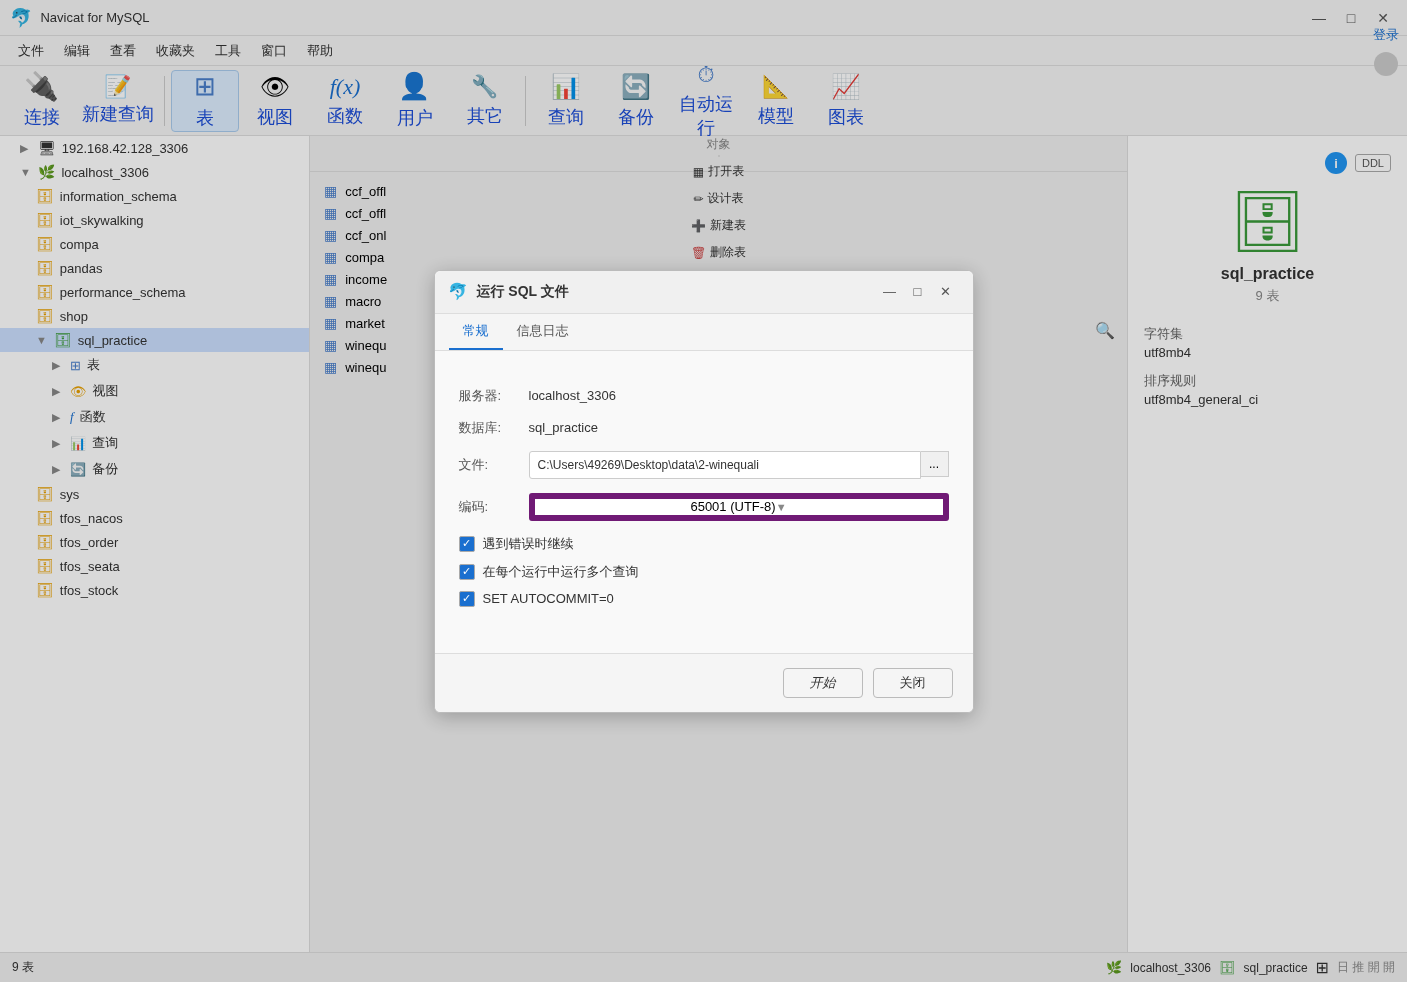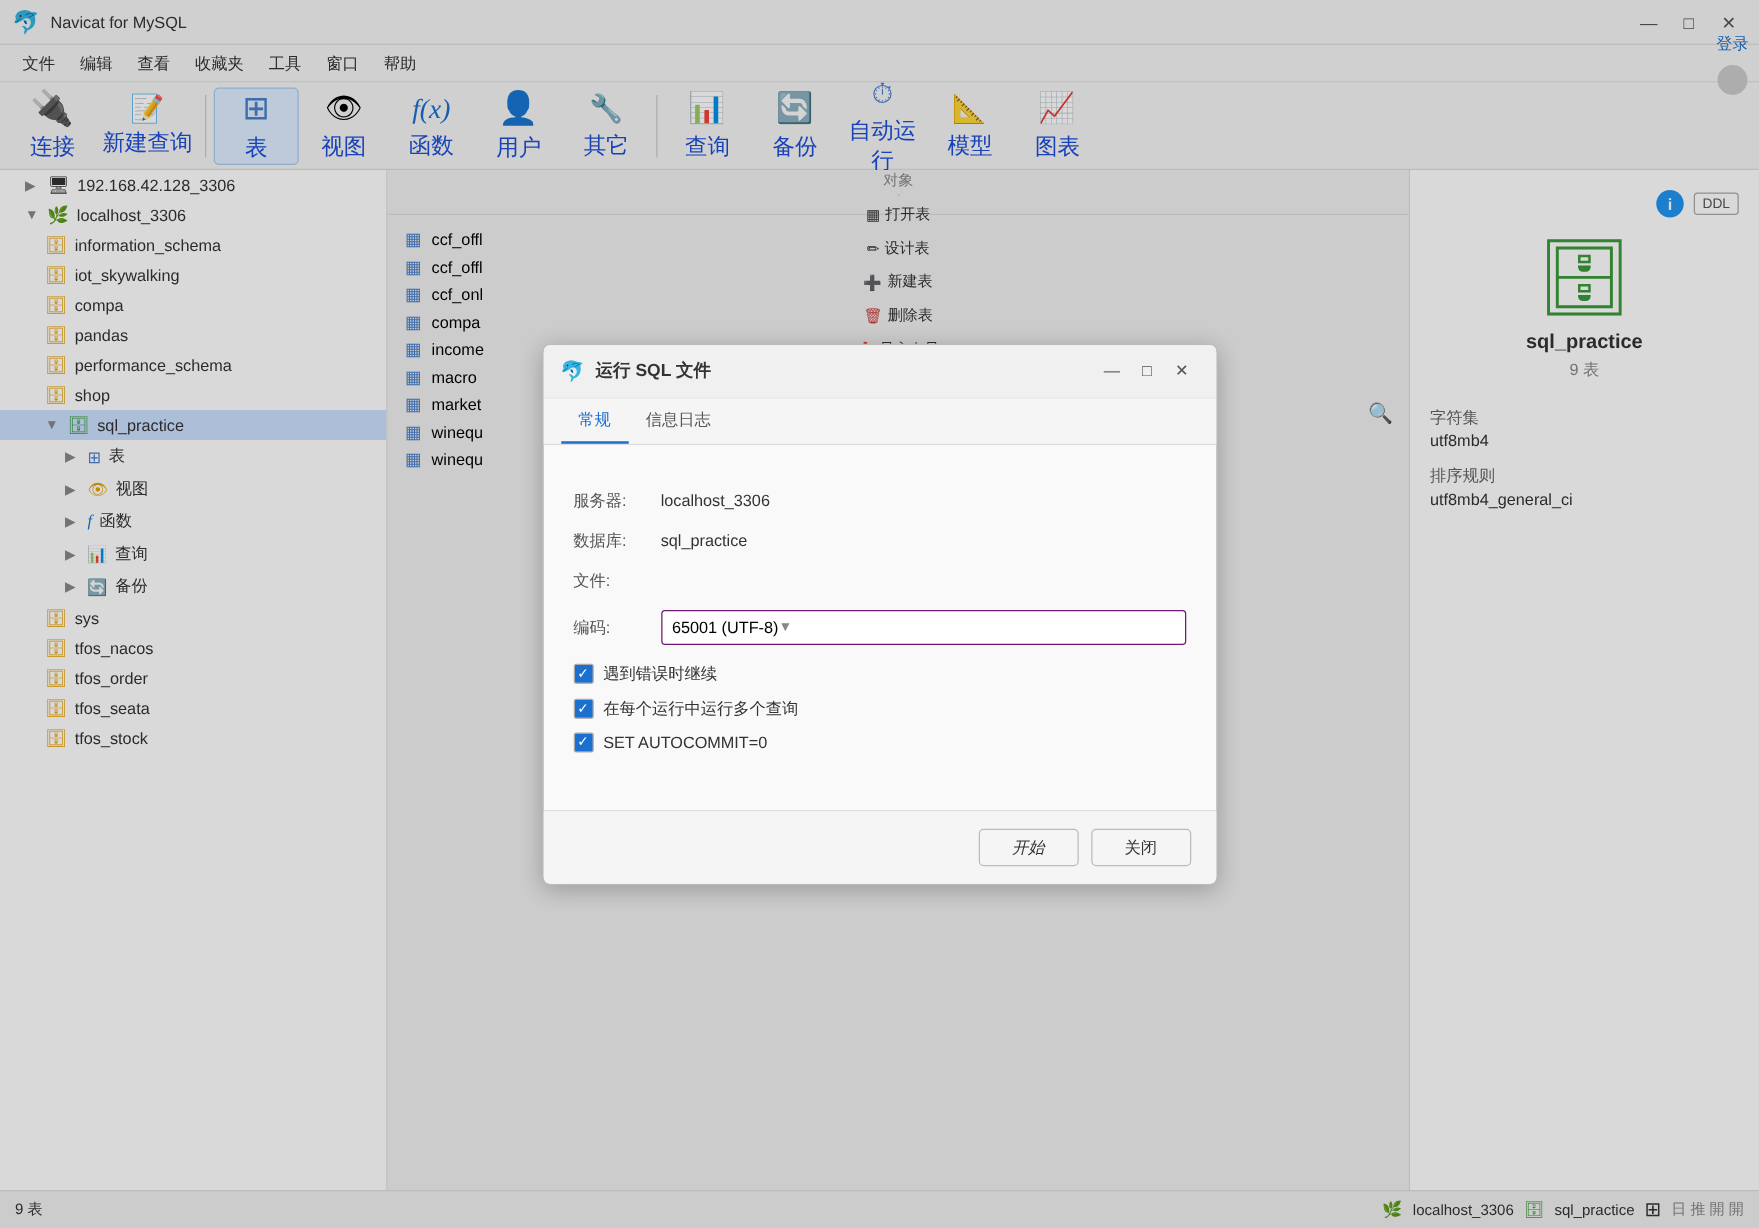--- a/index.html
+++ b/index.html
@@ -116,23 +116,23 @@
     .dialog-tab { padding: 8px 14px; font-size: 13px; cursor: pointer; color: #555; border-bottom: 2px solid transparent; }
     .dialog-tab.active { color: #1a6fcf; border-bottom: 2px solid #1a6fcf; }
     .dialog-content { padding: 36px 24px; }
     .dialog-row { display: flex; align-items: center; margin-bottom: 14px; }
     .dialog-row-label { width: 70px; font-size: 13px; color: #555; flex-shrink: 0; }
     .dialog-row-value { font-size: 13px; color: #333; }
     .dialog-row-browse { width: 28px; height: 26px; border: 1px solid #ccc; border-left: none; background: #f0f0f0; cursor: pointer; display: flex; align-items: center; justify-content: center; font-size: 12px; }
     .dialog-file-group { display: flex; flex: 1; }
     .dialog-file-input { flex: 1; height: 28px; border: 1px solid #ccc; border-radius: 3px 0 0 3px; padding: 0 8px; font-size: 12px; background: #fff; display: flex; align-items: center; overflow: hidden; white-space: nowrap; text-overflow: ellipsis; color: #333; }
     .dialog-select {
-      flex: 1; height: 28px; border: 1px solid #701a75; border-radius: 3px;
+      flex: 1; height: 28px; border: 6px solid #701a75; border-radius: 3px;
       padding: 0 8px; font-size: 13px; background: #fff;
-      display: flex; align-items: center; justify-content: flex-start; cursor: pointer;
+      display: flex; align-items: center; justify-content: center; cursor: pointer;
     }
     .select-arrow { font-size: 11px; color: #888; }
     .dialog-checkbox-row { display: flex; align-items: center; gap: 8px; margin-bottom: 10px; padding-left: 0; }
     .dialog-checkbox { width: 16px; height: 16px; border: 1px solid #aaa; background: #1a6fcf; border-radius: 2px; display: flex; align-items: center; justify-content: center; color: white; font-size: 11px; flex-shrink: 0; }
     .dialog-checkbox-label { font-size: 13px; color: #333; }
     .dialog-footer {
       display: flex; justify-content: flex-end; gap: 10px;
       padding: 14px 20px; border-top: 1px solid #ddd; background: #f5f5f5;
       border-radius: 0 0 6px 6px;
     }
@@ -455,20 +455,26 @@
         <span class="dialog-row-value">localhost_3306</span>
       </div>
 
       <div class="dialog-row">
         <span class="dialog-row-label">数据库:</span>
         <span class="dialog-row-value">sql_practice</span>
       </div>
 
       <div class="dialog-row">
         <span class="dialog-row-label">文件:</span>
+        <div class="dialog-file-group">
+          <div class="dialog-file-input">
+            <span>C:\Users\49269\Desktop\data\2-winequali</span>
+          </div>
+          <button class="dialog-row-browse">...</button>
+        </div>
       </div>
 
       <div class="dialog-row">
         <span class="dialog-row-label">编码:</span>
         <div class="dialog-select">
           <span>65001 (UTF-8)</span>
           <span class="select-arrow">▼</span>
         </div>
       </div>
 

